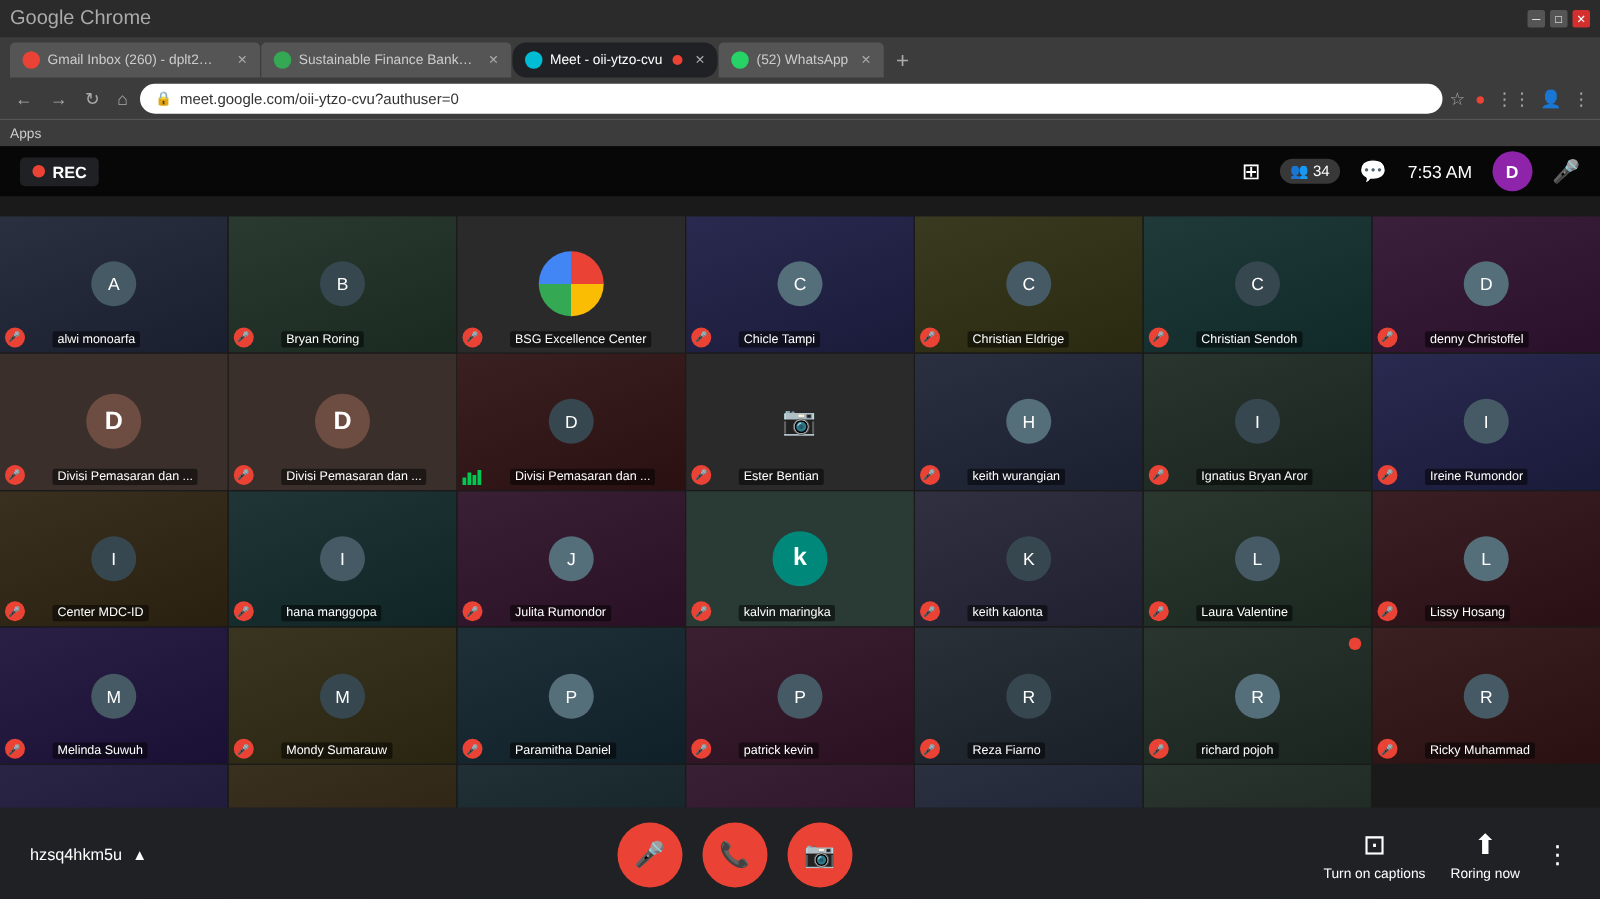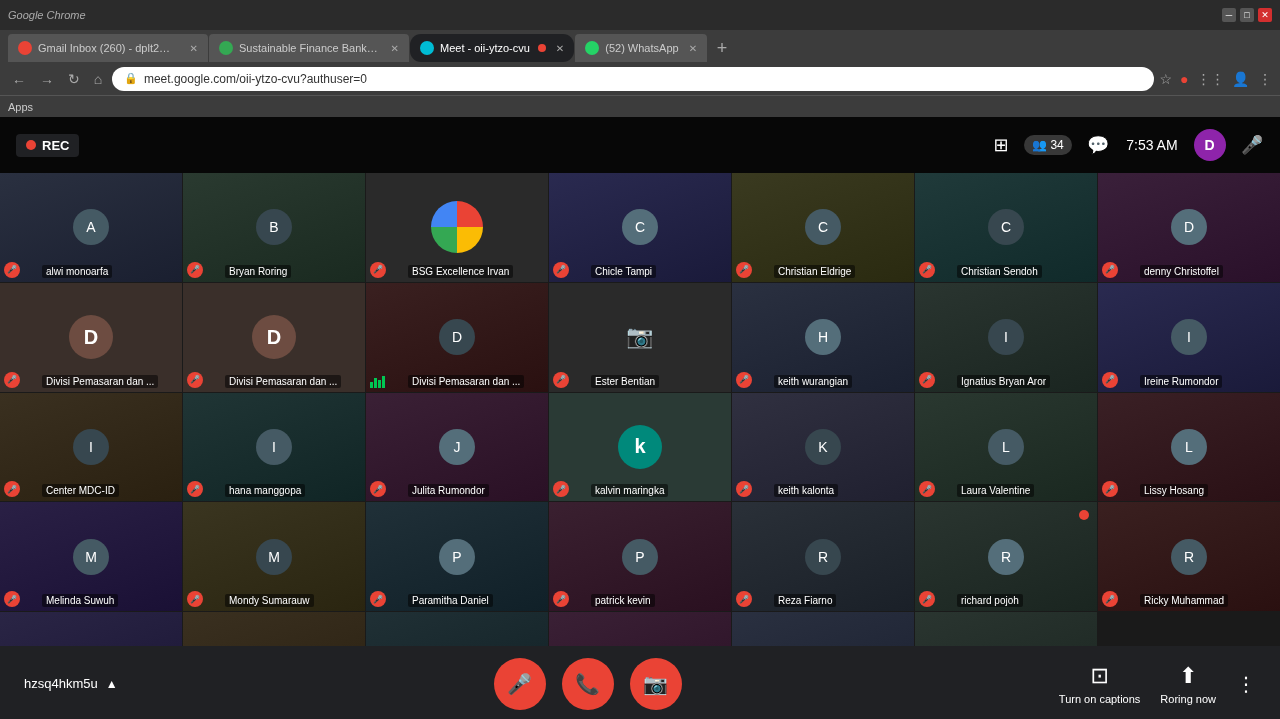--- a/index.html
+++ b/index.html
@@ -23,21 +23,21 @@
     .nav-btn { color: #aaa; font-size: 14px; cursor: pointer; padding: 0 4px; }
     .address-bar { flex: 1; height: 24px; background: #fff; border-radius: 12px; display: flex; align-items: center; padding: 0 12px; font-size: 12px; color: #333; }
     .address-icon { margin-right: 6px; color: #555; font-size: 11px; }
     .toolbar-icons { display: flex; gap: 8px; color: #aaa; font-size: 14px; align-items: center; }
     .apps-bar { background: #3c3c3c; height: 22px; display: flex; align-items: center; padding: 0 8px; font-size: 11px; color: #ccc; border-top: 1px solid #555; }
 
     
     .meet-container { position: relative; width: 1280px; height: 604px; background: #1a1a1a; }
 
     
-    .meet-topbar { position: absolute; top: 0; left: 0; right: 0; height: 56px; background: rgba(0,0,0,0.7); display: flex; align-items: center; justify-content: space-between; padding: 0 16px; z-index: 10; }
+    .meet-topbar { position: absolute; top: 0; left: 0; right: 0; height: 40px; background: rgba(0,0,0,0.7); display: flex; align-items: center; justify-content: space-between; padding: 0 16px; z-index: 10; }
     .rec-badge { background: #202124; border-radius: 4px; padding: 4px 10px; display: flex; align-items: center; gap: 6px; }
     .rec-dot { width: 10px; height: 10px; border-radius: 50%; background: #ea4335; }
     .rec-text { color: #fff; font-size: 13px; font-weight: bold; }
     .meet-topbar-right { display: flex; align-items: center; gap: 16px; }
     .topbar-icon { color: #fff; font-size: 18px; cursor: pointer; }
     .participants-badge { background: rgba(255,255,255,0.2); border-radius: 12px; padding: 3px 8px; color: #fff; font-size: 12px; display: flex; align-items: center; gap: 3px; }
     .time-display { color: #fff; font-size: 14px; }
     .user-avatar { width: 32px; height: 32px; border-radius: 50%; background: #8e24aa; display: flex; align-items: center; justify-content: center; color: #fff; font-size: 14px; font-weight: bold; }
 
     
@@ -70,21 +70,21 @@
     .vid-5 { background: linear-gradient(135deg, #3a3a2a 0%, #2a2a1a 100%); }
     .vid-6 { background: linear-gradient(135deg, #2a3a3a 0%, #1a2a2a 100%); }
     .vid-7 { background: linear-gradient(135deg, #3a2a3a 0%, #2a1a2a 100%); }
   </style>
 </head>
 <body>
 
 <div class="browser-chrome">
 
   <div class="title-bar">
-    <div style="font-size:11px;color:#aaa;font-style:italic;">Google Chrome</div>
+    <div style="font-size:16px;color:#aaa;">Google Chrome</div>
     <div class="window-controls">
       <div class="win-btn win-min">─</div>
       <div class="win-btn win-max">□</div>
       <div class="win-btn win-close">✕</div>
     </div>
   </div>
 
   <div class="tab-bar">
     <div class="tab">
       <div class="tab-icon" style="background:#ea4335;"></div>
@@ -165,21 +165,21 @@
     <div class="video-cell vid-2">
       <div style="width:100%;height:100%;background:linear-gradient(160deg,#2a3a30,#1a2a20);display:flex;align-items:center;justify-content:center;">
         <div style="width:36px;height:36px;border-radius:50%;background:#37474f;display:flex;align-items:center;justify-content:center;color:#fff;font-size:14px;">B</div>
       </div>
       <div class="mute-icon">🎤</div>
       <div class="participant-name">Bryan Roring</div>
     </div>
     <div class="video-cell" style="background:#2a2a2a;">
       <div style="width:52px;height:52px;border-radius:50%;background:conic-gradient(#ea4335 0deg 90deg,#fbbc04 90deg 180deg,#34a853 180deg 270deg,#4285f4 270deg 360deg);display:flex;align-items:center;justify-content:center;"></div>
       <div class="mute-icon">🎤</div>
-      <div class="participant-name">BSG Excellence Irvan</div>
+      <div class="participant-name">BSG Excellence Center</div>
     </div>
     <div class="video-cell vid-4">
       <div style="width:100%;height:100%;background:linear-gradient(160deg,#2a2a50,#1a1a3a);display:flex;align-items:center;justify-content:center;">
         <div style="width:36px;height:36px;border-radius:50%;background:#546e7a;display:flex;align-items:center;justify-content:center;color:#fff;font-size:14px;">C</div>
       </div>
       <div class="mute-icon">🎤</div>
       <div class="participant-name">Chicle Tampi</div>
     </div>
     <div class="video-cell vid-5">
       <div style="width:100%;height:100%;background:linear-gradient(160deg,#3a3a20,#2a2a10);display:flex;align-items:center;justify-content:center;">

